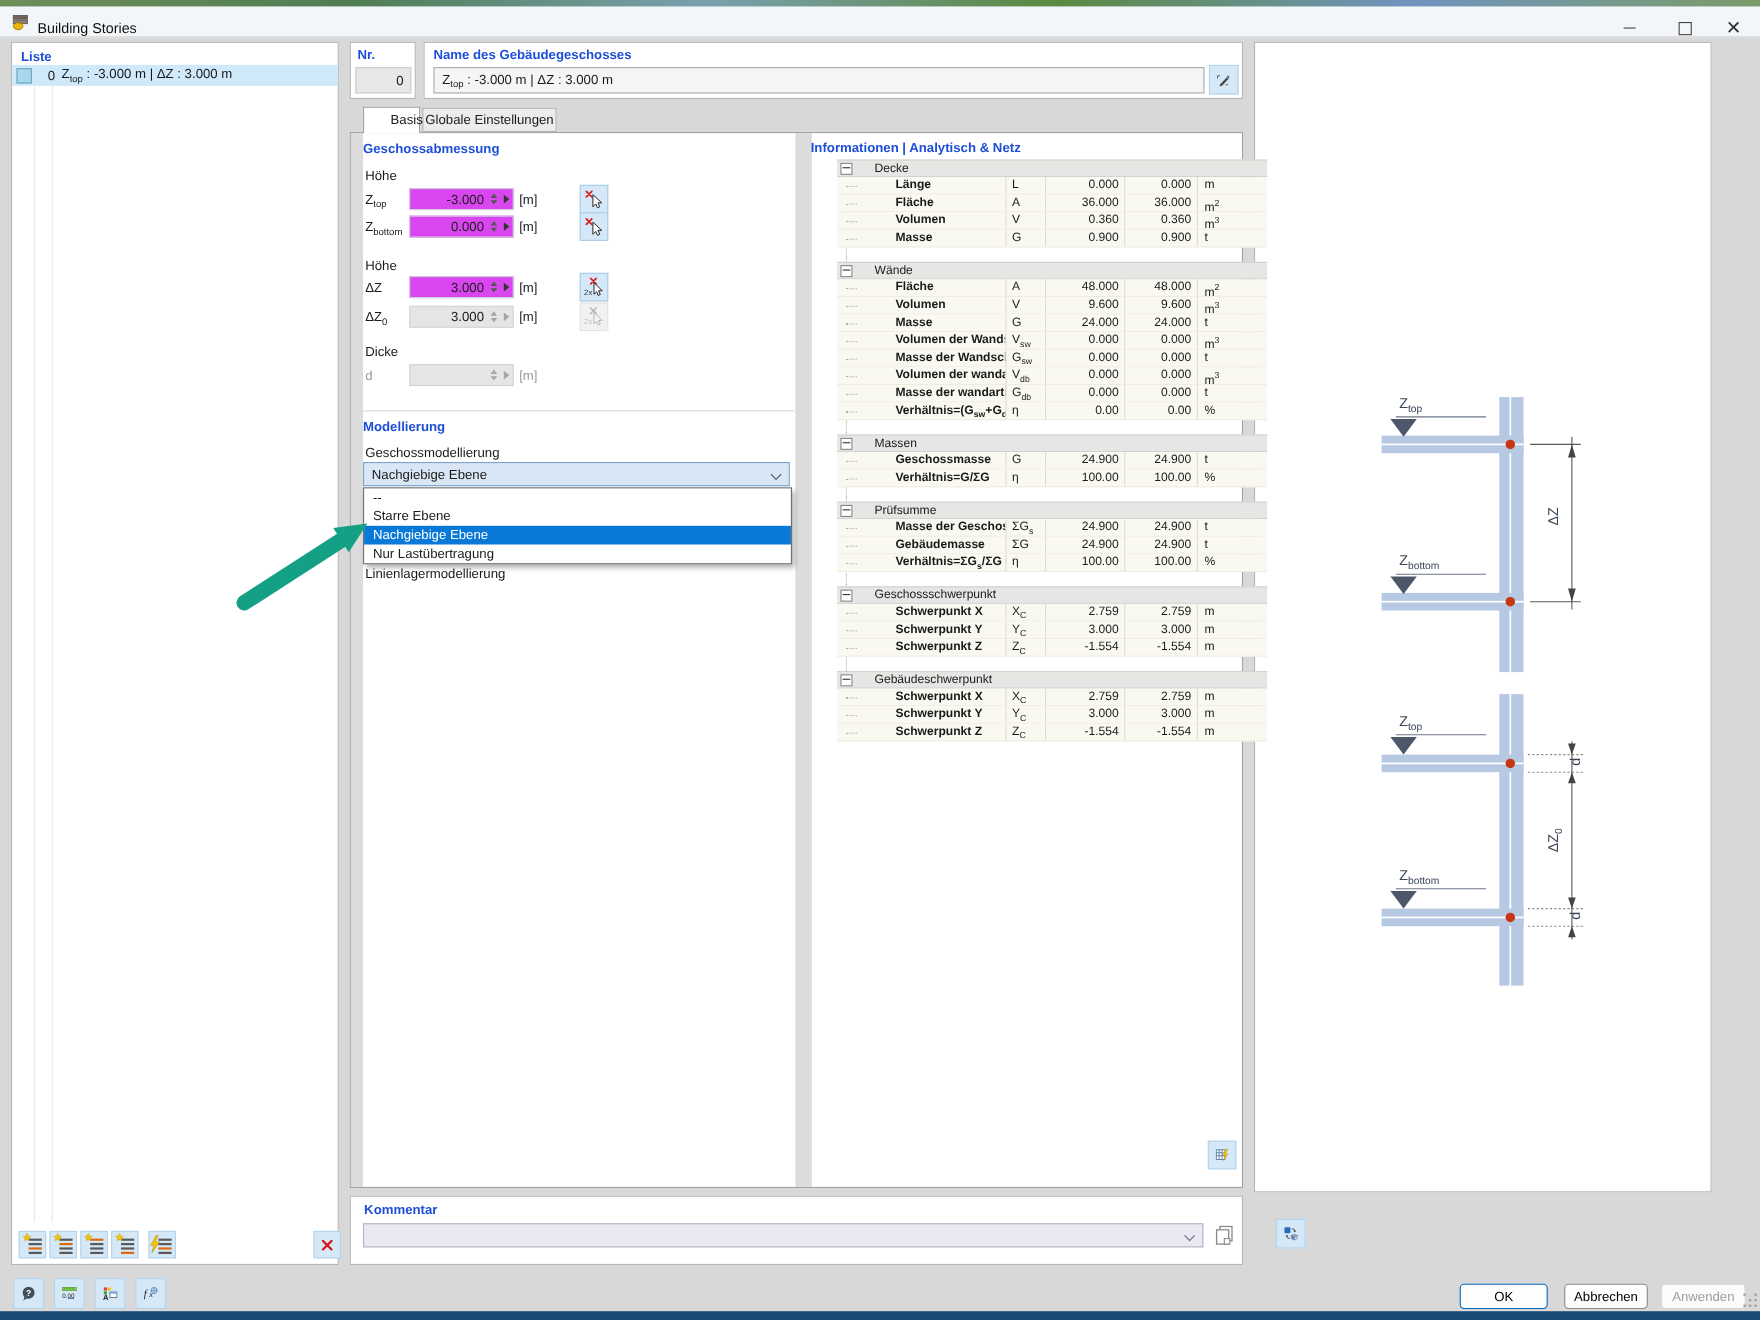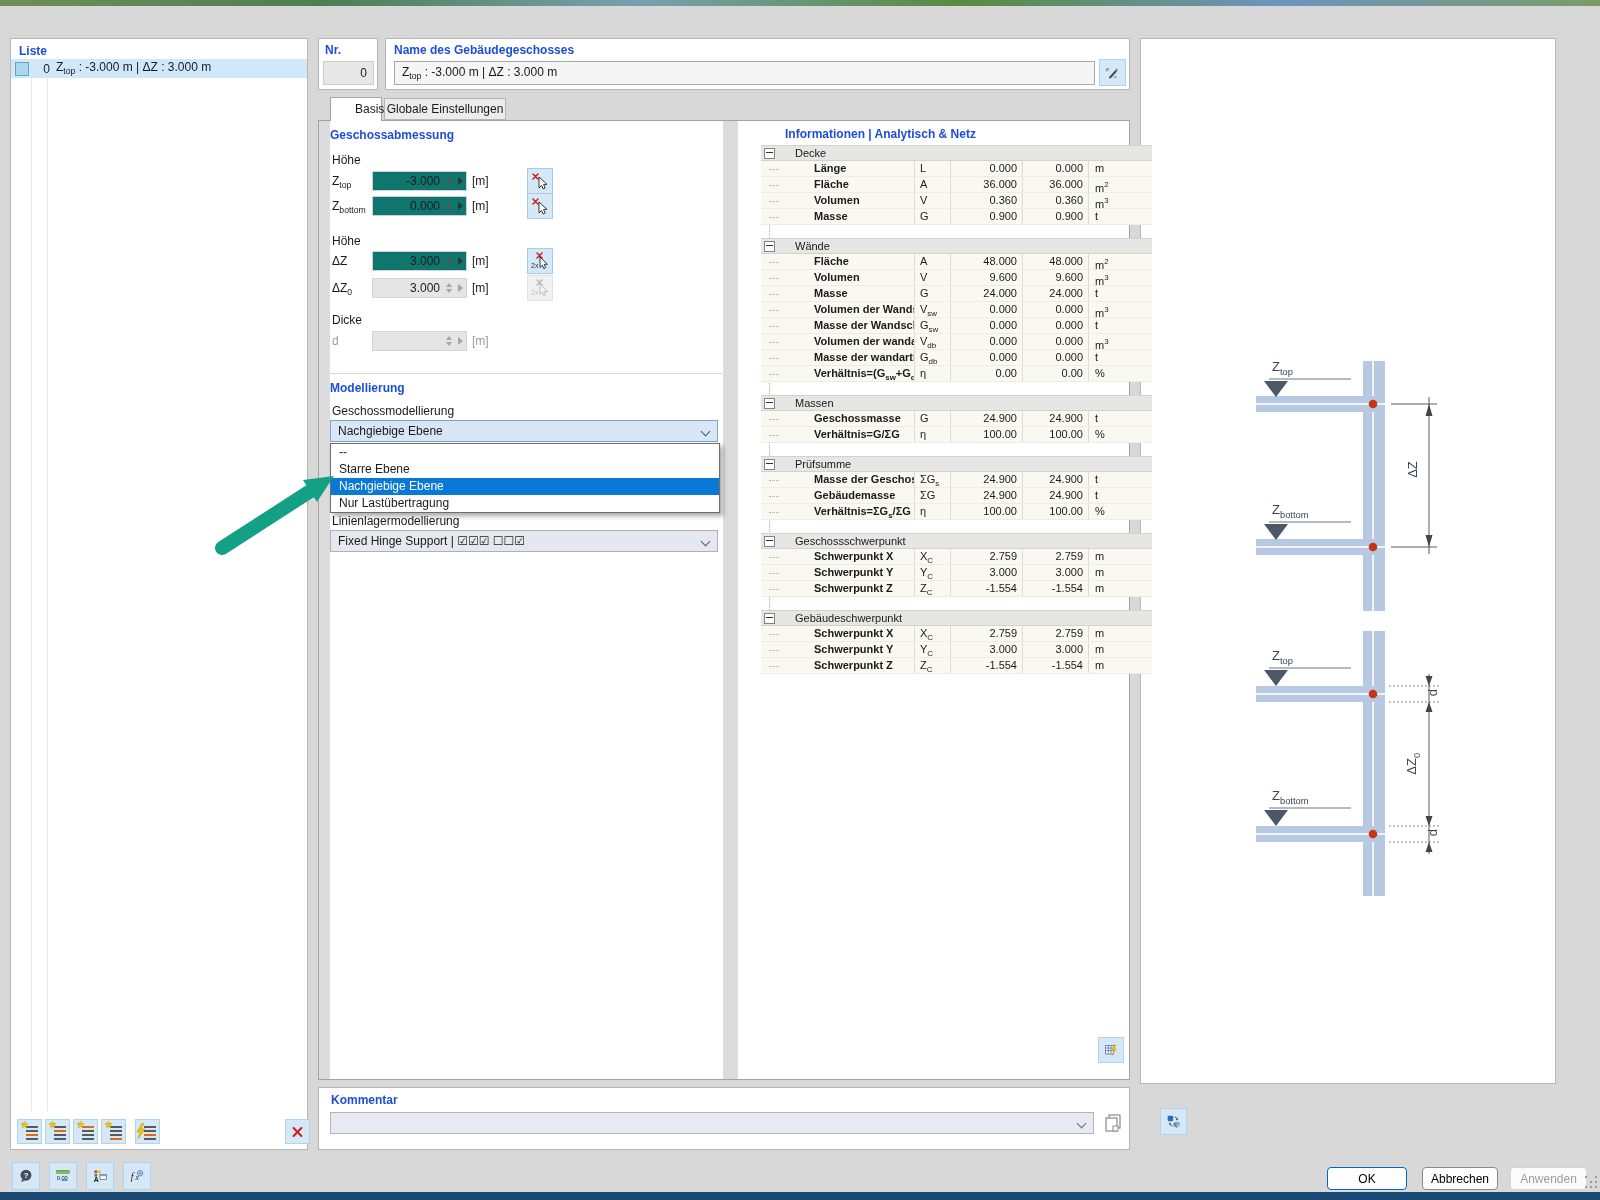--- a/index.html
+++ b/index.html
@@ -40,21 +40,21 @@
   .namefield{background:#f5f5f5;border:1px solid #a9a9a9;box-sizing:border-box;
     display:flex;align-items:center;padding-left:7px;}
 
   
   .tab{position:absolute;box-sizing:border-box;text-align:center;font-size:12px;}
   .tab.active{background:#fff;border:1px solid #a3a3a3;border-bottom:none;z-index:3;}
   .tab.inactive{background:#ececec;border:1px solid #b5b5b5;}
 
   
   .flabel{position:absolute;left:332px;width:38px;height:20px;line-height:20px;}
-  .fbox{position:absolute;left:372px;width:95px;height:20px;background:#0f766e;border:1px solid #d0d0de;
+  .fbox{position:absolute;left:372px;width:95px;height:20px;background:#d946ef;border:1px solid #d0d0de;
     box-sizing:border-box;display:flex;align-items:center;}
   .fbox.disabled{background:#e5e5e5;border-color:#d4d4d4;}
   .fval{flex:1;text-align:right;padding-right:3px;}
   .spin{width:11px;height:100%;display:flex;flex-direction:column;align-items:center;justify-content:center;gap:2px;}
   .tri-up{width:0;height:0;border-left:3px solid transparent;border-right:3px solid transparent;border-bottom:4px solid #555;}
   .tri-dn{width:0;height:0;border-left:3px solid transparent;border-right:3px solid transparent;border-top:4px solid #555;}
   .farr{width:12px;display:flex;align-items:center;justify-content:center;}
   .tri-rt{width:0;height:0;border-top:4px solid transparent;border-bottom:4px solid transparent;border-left:5px solid #333;}
   .disabled .tri-up{border-bottom-color:#a5a5a5}.disabled .tri-dn{border-top-color:#a5a5a5}.disabled .tri-rt{border-left-color:#a5a5a5}
   .funit{position:absolute;left:472px;height:20px;line-height:20px;}
@@ -110,20 +110,37 @@
   .grip{position:absolute;left:1585px;top:1176px;width:2px;height:2px;background:#9a9a9a;
     box-shadow:10px 0 #9a9a9a,5px 5px #9a9a9a,10px 5px #9a9a9a,0 10px #9a9a9a,5px 10px #9a9a9a,10px 10px #9a9a9a;}
 </style>
 </head>
 <body>
 
 <div class="screen">
 
   <div class="abs desktop-strip"></div>
 
+  <div class="abs titlebar">
+    <svg class="abs" style="left:10px;top:5px" width="17" height="17" viewBox="0 0 17 17">
+      <rect x="2" y="3" width="13" height="3.4" fill="#74655a" stroke="#4a4038" stroke-width=".6"></rect>
+      <rect x="2" y="7.2" width="13" height="3.4" fill="#8d8174" stroke="#4a4038" stroke-width=".6"></rect>
+      <ellipse cx="6.5" cy="12.8" rx="4.4" ry="3.2" fill="#f0b400" stroke="#8a6d00" stroke-width=".7"></ellipse>
+    </svg>
+    <span class="abs title-text">Building Stories</span>
+    <span class="abs win-ctl" style="left:1459px">
+      <span style="width:11px;border-top:1.5px solid #444"></span>
+    </span>
+    <span class="abs win-ctl" style="left:1510px">
+      <span style="width:10px;height:10px;border:1.4px solid #444"></span>
+    </span>
+    <span class="abs win-ctl" style="left:1554px;font-size:17px;color:#333">
+      <span>✕</span>
+    </span>
+  </div>
 
   <div class="panel" style="left:10px;top:38px;width:298px;height:1112px;">
     <div class="abs sec-title" style="left:8px;top:5px">Liste</div>
     <div class="abs list-guide" style="left:20px;top:20px;height:1052px"></div>
     <div class="abs list-guide" style="left:36px;top:20px;height:1052px"></div>
     <div class="abs" id="list-rows" style="left:0;top:20px;width:296px;">
         <div class="list-row selected" style="top: 0px;">
           <span class="swatch" style="background: rgb(168, 215, 238);"></span>
           <span class="list-nr">0</span>
           <span class="list-label">Z<sub>top</sub> : -3.000 m | ΔZ : 3.000 m</span>
@@ -337,26 +354,22 @@
   </div>
 
   <div class="dd-popup" id="dropdown-list" style="left:330px;top:443px;width:388px;">
       <div class="dd-item">--</div>
       <div class="dd-item">Starre Ebene</div>
       <div class="dd-item selected">Nachgiebige Ebene</div>
       <div class="dd-item">Nur Lastübertragung</div>
     </div>
 
   <div class="abs" style="left:332px;top:514px;">Linienlagermodellierung</div>
-  <div class="combo combo2" style="left:330px;top:530px;width:388px;">
-    <span>Fixed Hinge Support | ☑☑☑ ☐☐☑</span>
-    <span class="chev"></span>
-  </div>
-
-  <div class="abs sec-title" style="left:737px;top:127px;margin-left:48px;">Informationen | Analytisch &amp; Netz</div>
+
+  <div class="abs sec-title" style="left:737px;top:127px;">Informationen | Analytisch &amp; Netz</div>
   <div class="itable" id="info-table">
     <div class="tree-line" id="tree-line" style="height: 463px;"></div>
   <div class="tgroup">
         <span class="expander"></span>
         <span class="gname">Decke</span>
       </div>
       <div class="trow">
         <span class="tlabel">Länge</span>
         <span class="tsym">L</span>
         <span class="tv1">0.000</span>

